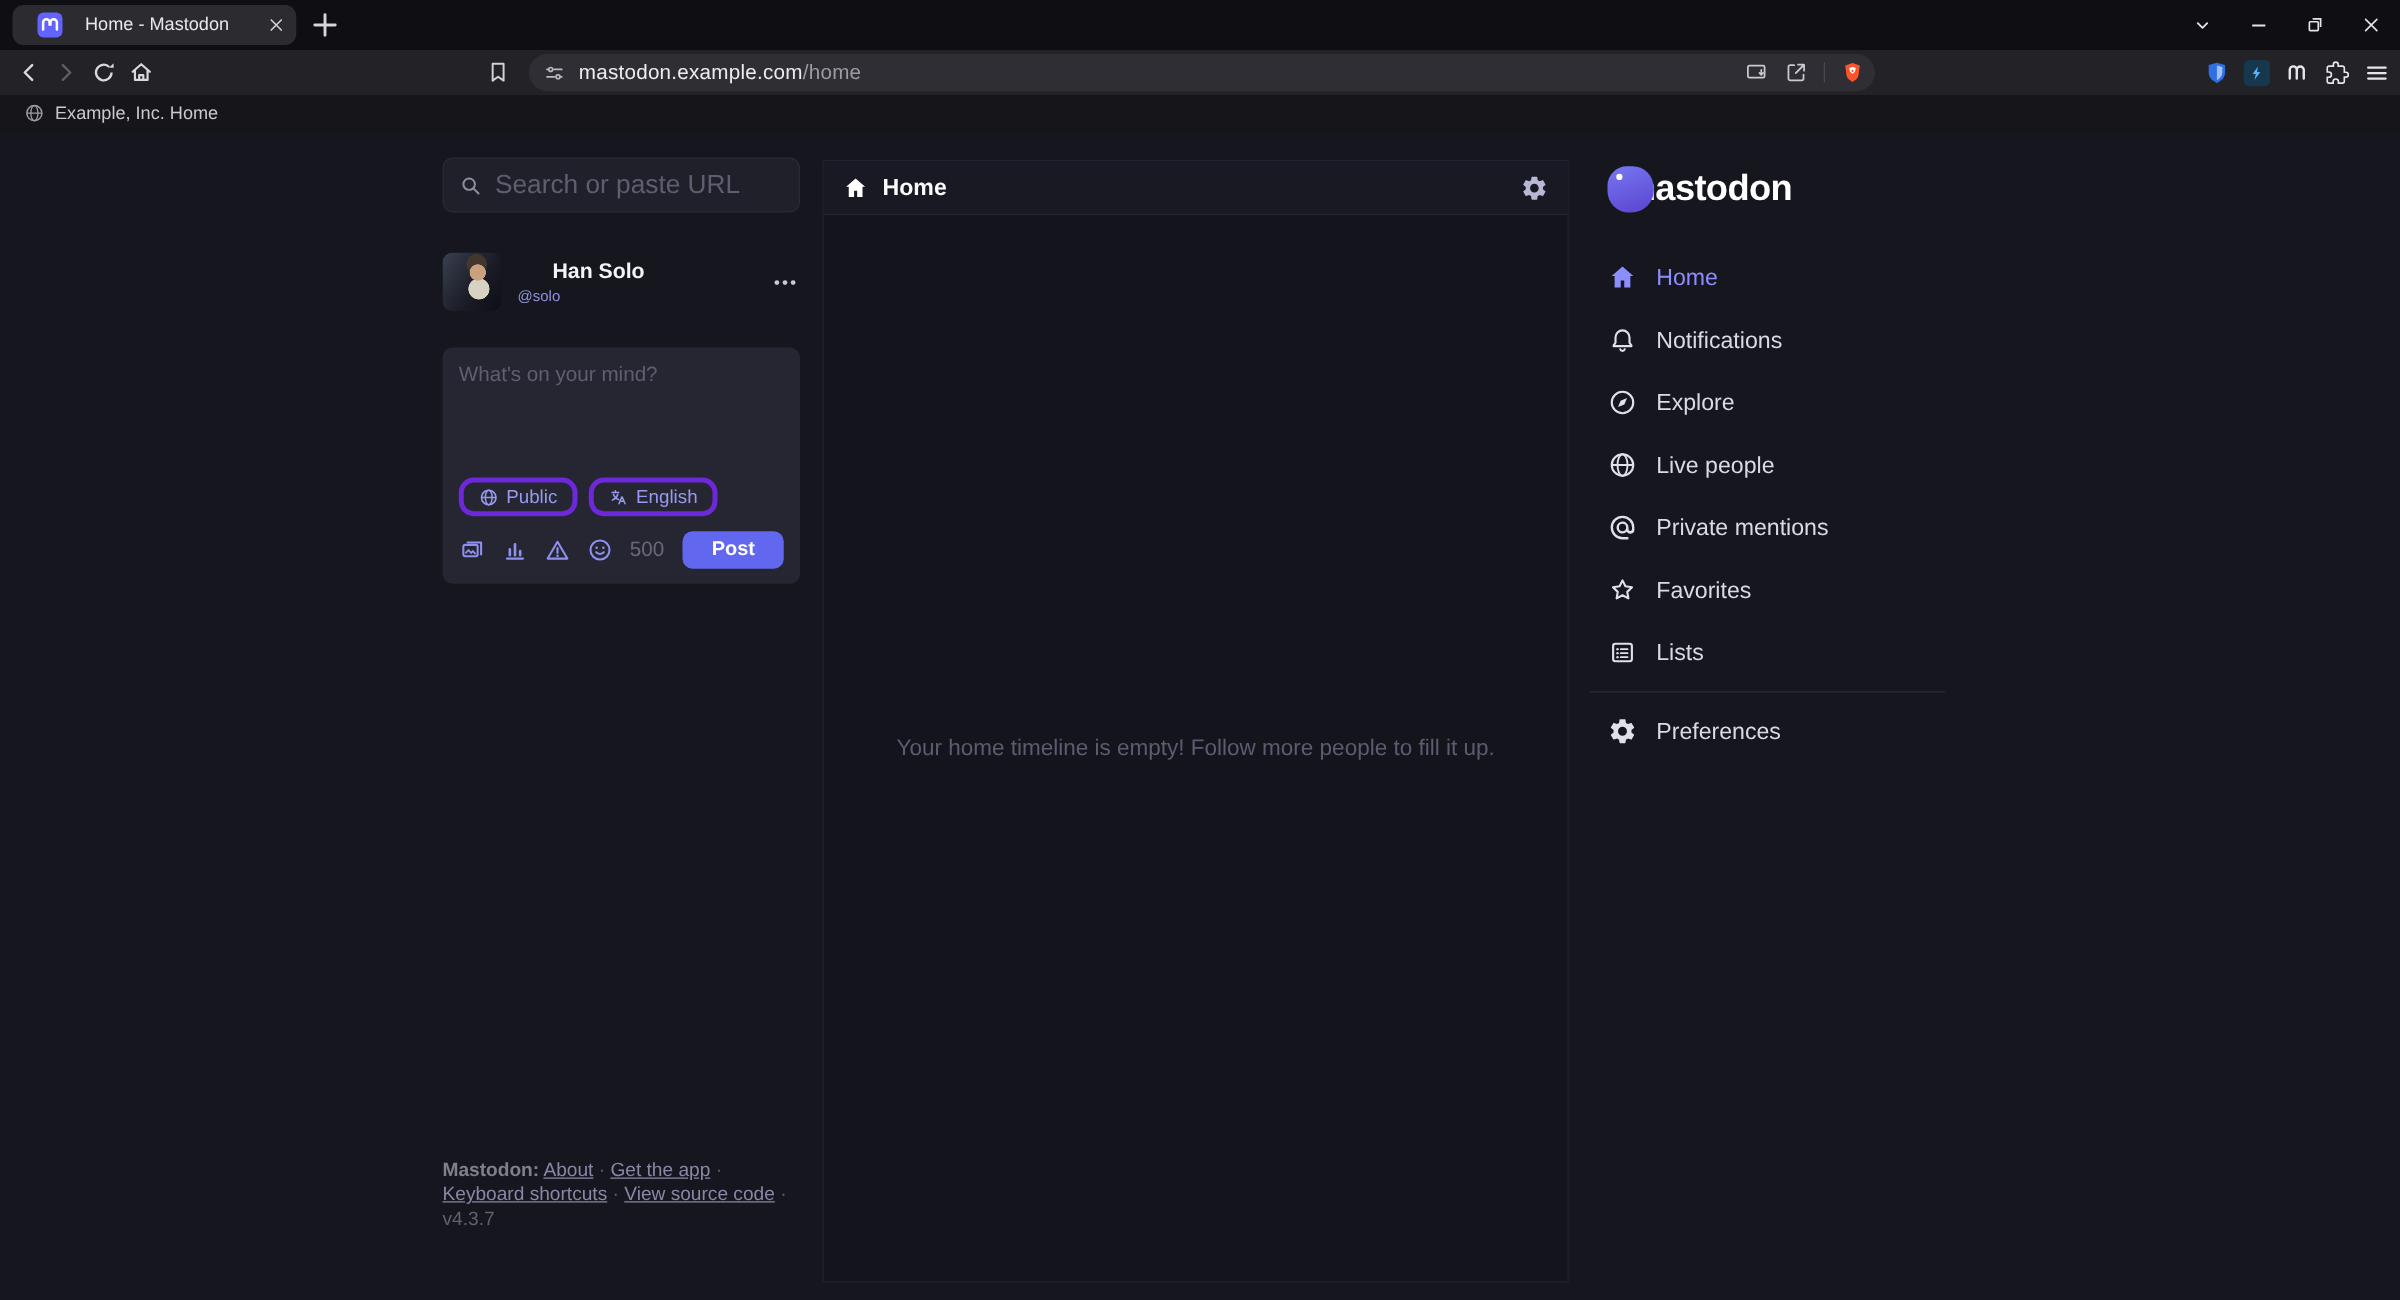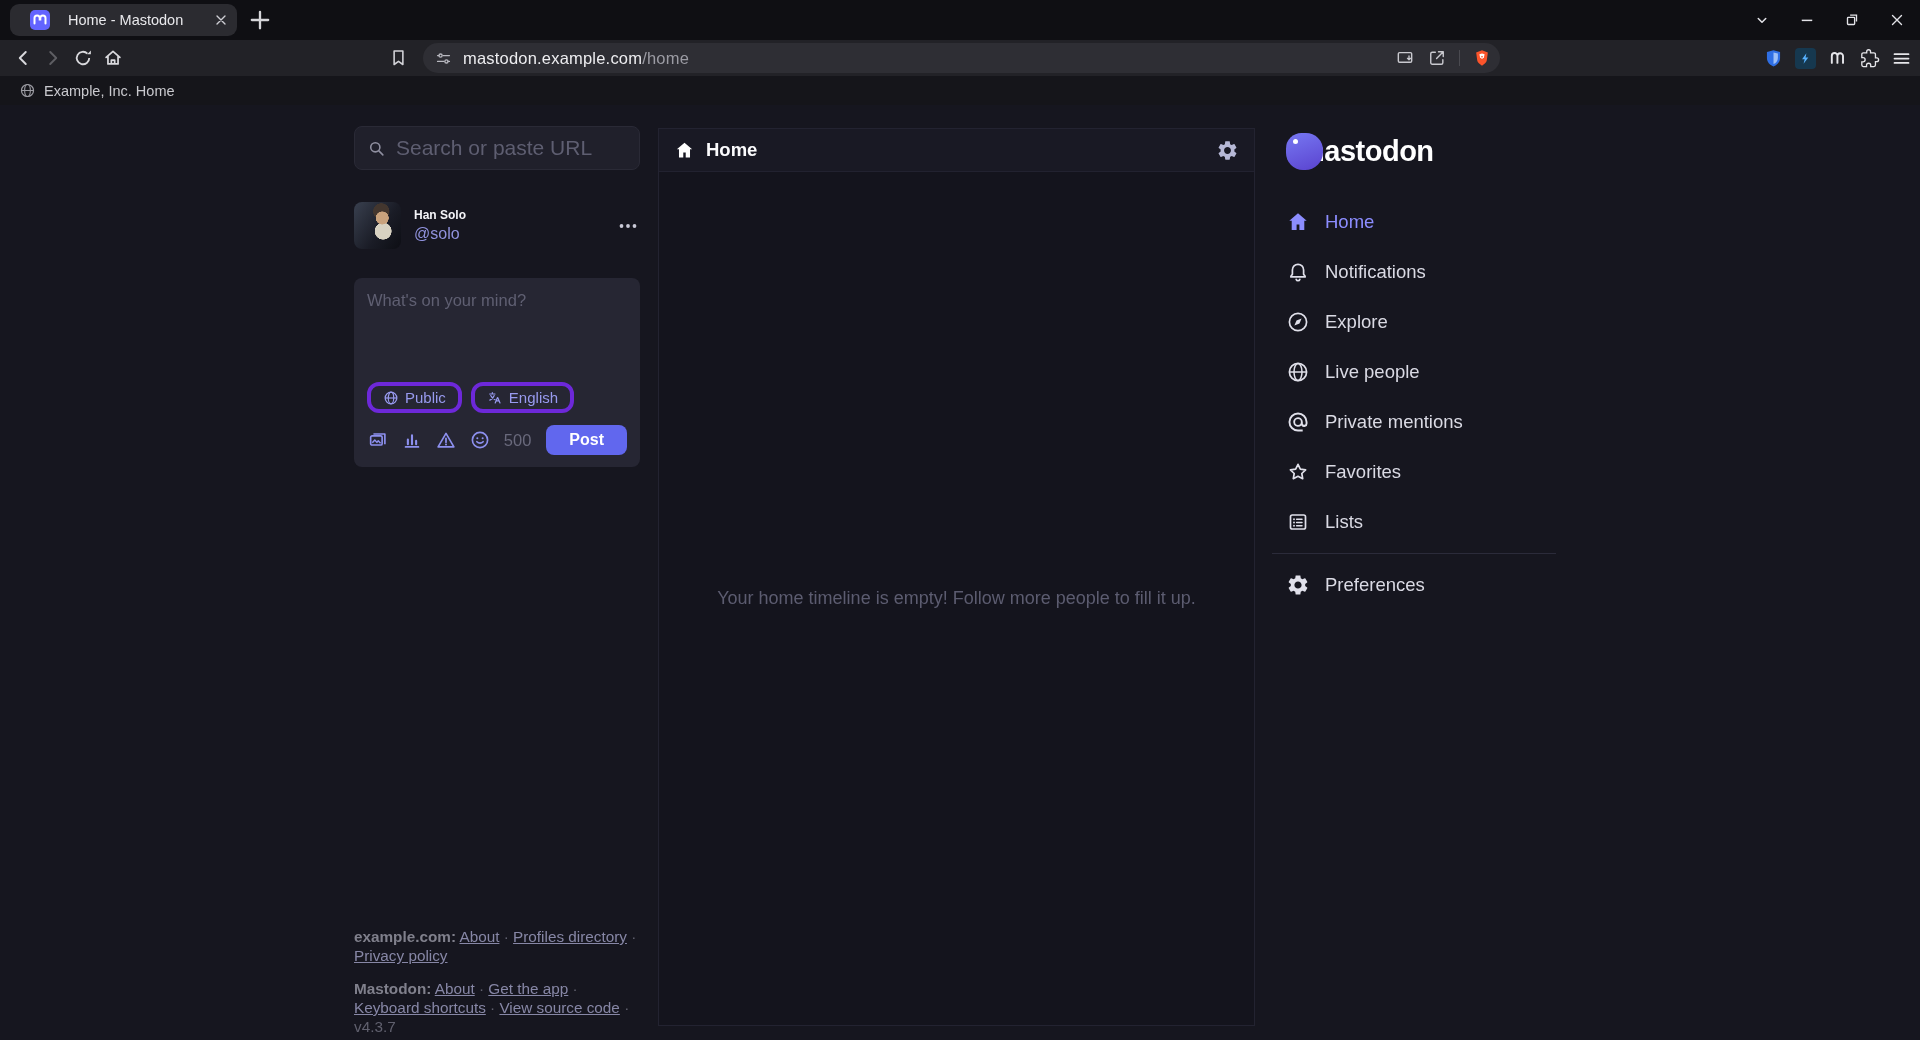--- a/index.html
+++ b/index.html
@@ -72,22 +72,22 @@
   .profile { margin-top:32px; display:flex; align-items:center; gap:13px; }
   .avatar {
     width:47px; height:47px; border-radius:8px; flex:none;
     background:
       radial-gradient(circle at 60% 34%, #c9a27d 0 15%, rgba(0,0,0,0) 16%),
       radial-gradient(circle at 58% 20%, #43362e 0 17%, rgba(0,0,0,0) 18%),
       radial-gradient(circle at 62% 62%, #d8d2c2 0 20%, rgba(0,0,0,0) 21%),
       linear-gradient(125deg, #39404f, #1a1c26 58%, #0d0e14);
   }
   .p-meta { flex:1; display:flex; flex-direction:column; gap:3px; }
-  .p-name { font-size:12px; font-weight:700; color:#f4f4f8; }
-  .p-handle { font-size:16px; color:#9092dd; }
+  .p-name { font-size:17px; font-weight:700; color:#f4f4f8;margin-left:28px; }
+  .p-handle { font-size:12px; color:#9092dd; }
   .p-more { width:24px; height:24px; color:#c9c9d6; }
 
   .compose {
     margin-top:29px; height:189px; background:#262633; border-radius:8px;
     padding:13px 13px 12px; display:flex; flex-direction:column;
   }
   .compose textarea {
     flex:1; background:transparent; border:none; outline:none; resize:none;
     font-family:inherit; font-size:16.5px; color:#d6d6e0;
   }
@@ -382,28 +382,20 @@
             </svg>
         </span>
         <span class="spacer"></span>
         <span class="counter">500</span>
         <button class="post-btn">Post</button>
       </div>
     </div>
 
     <div class="left-footer">
       <p>
-        <span class="f-prefix">example.com:</span>
-        <span class="f-link">About</span>
-        <span>·</span>
-        <span class="f-link">Profiles directory</span>
-        <span>·</span>
-        <span class="f-link">Privacy policy</span>
-      </p>
-      <p>
         <span class="f-prefix">Mastodon:</span>
         <span class="f-link">About</span>
         <span>·</span>
         <span class="f-link">Get the app</span>
         <span>·</span>
         <span class="f-link">Keyboard shortcuts</span>
         <span>·</span>
         <span class="f-link">View source code</span>
         <span>·</span>
         <span>v4.3.7</span>

